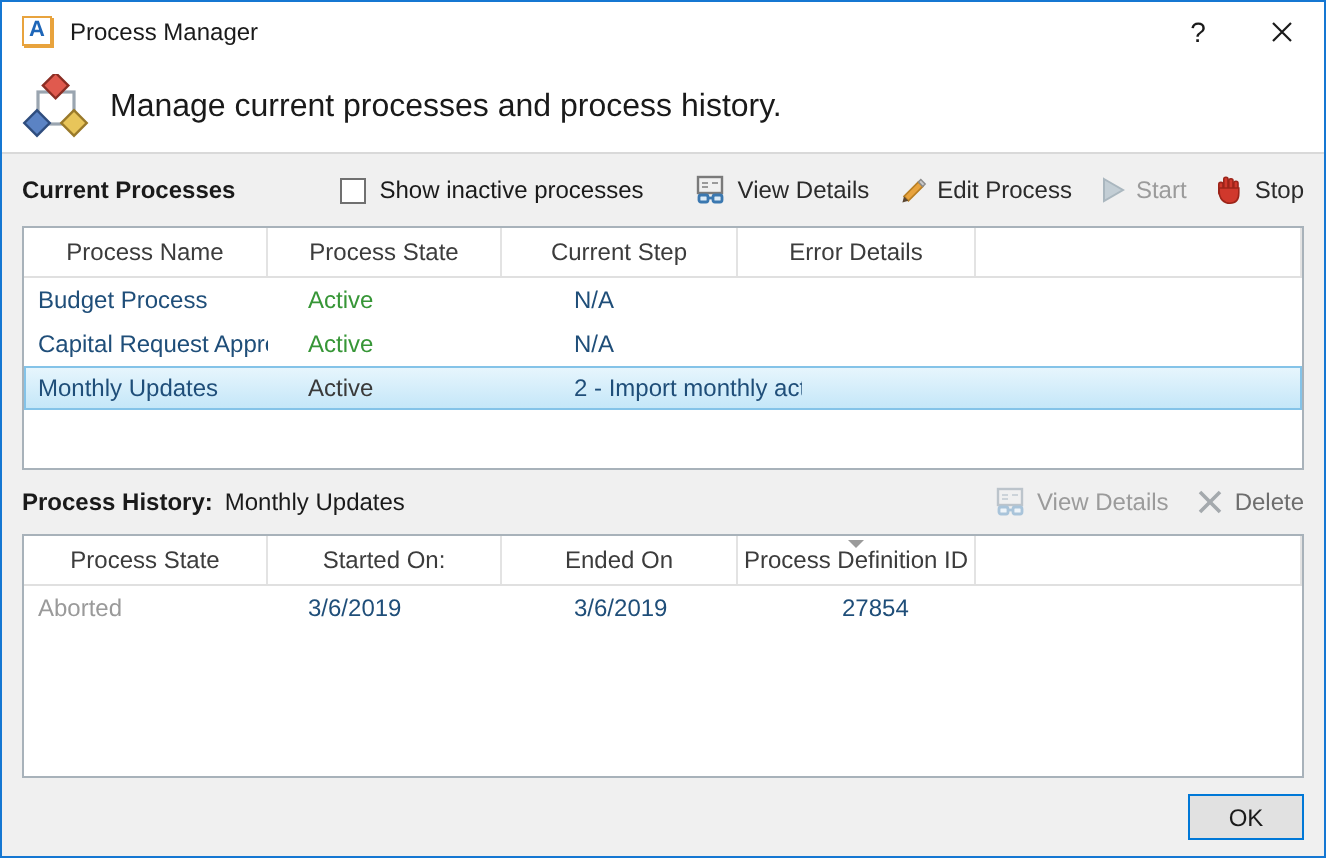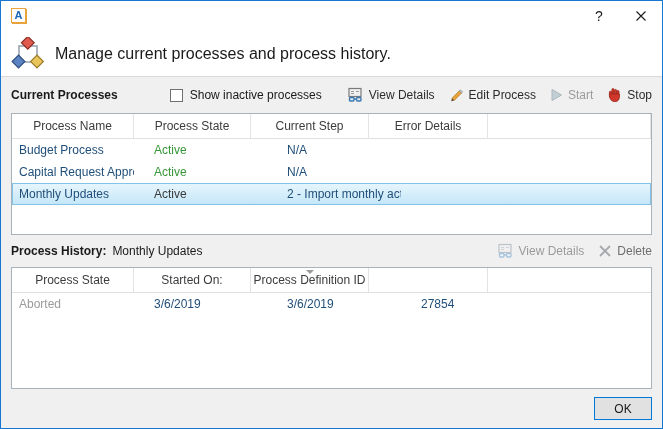--- a/index.html
+++ b/index.html
@@ -78,20 +78,21 @@
 </style>
 </head>
 <body>
 
 <div class="window">
 
   <div class="titlebar">
     <div class="app-icon">
         <div class="badge">A</div>
       </div>
+    <div class="title-text">Process Manager</div>
     <div class="titlebar-buttons">
       <div class="tb-btn">?</div>
       <div class="tb-btn">
         <svg width="12" height="12" viewBox="0 0 12 12">
           <path d="M1.5 1.5 L10.5 10.5 M10.5 1.5 L1.5 10.5" stroke="#1a1a1a" stroke-width="1.1" fill="none"></path>
         </svg>
       </div>
     </div>
   </div>
 
@@ -210,20 +211,21 @@
           </svg>
           <span style="color:#6e6e6e;">Delete</span>
         </div>
       </div>
     </div>
 
     <div class="grid">
       <div class="g-row g-head">
         <div class="h-cell">Process State</div>
         <div class="h-cell">Started On:</div>
+        <div class="h-cell">Ended On</div>
         <div class="h-cell">
           <span class="sort-arrow"></span>
           <span>Process Definition ID</span>
         </div>
         <div class="h-cell"></div>
       </div>
       <div class="g-row d-row">
         <div class="d-cell first c-gray">Aborted</div>
         <div class="d-cell c-step">3/6/2019</div>
         <div class="d-cell c-step">3/6/2019</div>

